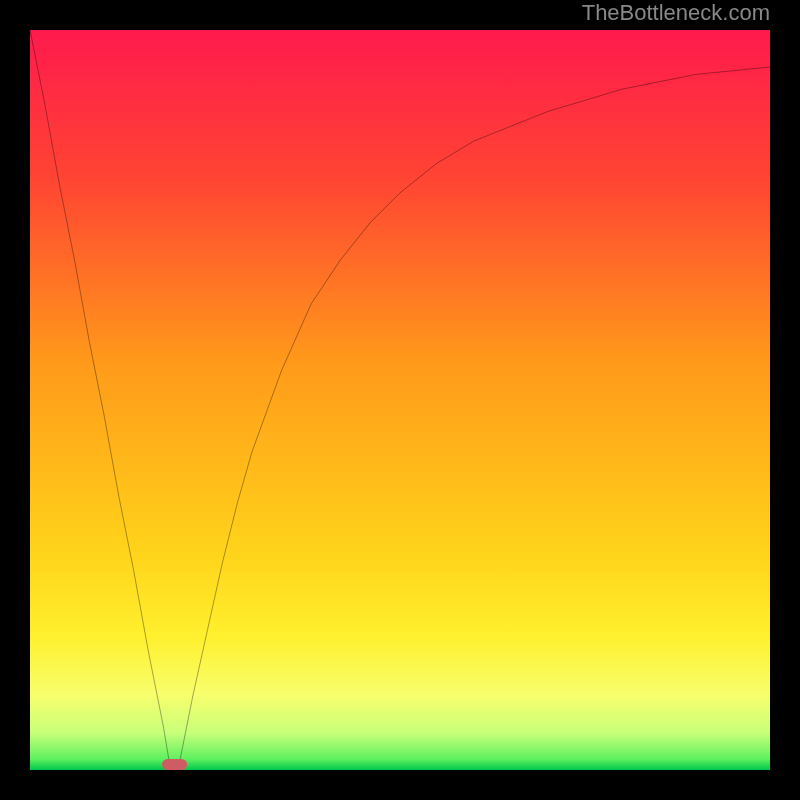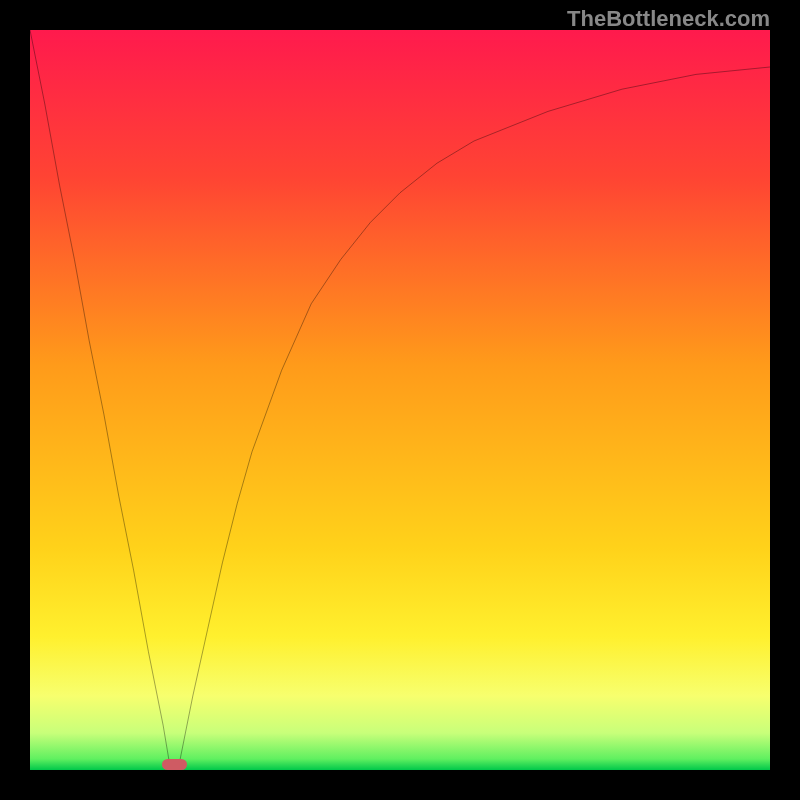--- a/index.html
+++ b/index.html
@@ -27,25 +27,25 @@
   }
   .gradient-bg {
     position: absolute;
     left: 0;
     top: 0;
     width: 100%;
     height: 100%;
   }
   .attribution {
     position: absolute;
-    top: 6px;
+    top: 0;
     right: 30px;
     color: #888;
     font-size: 22px;
-    font-weight: 700;
+    font-weight: 400;
     font-family: Arial, Helvetica, sans-serif;
   }
   .marker {
     position: absolute;
     background: #cf5b63;
     border-radius: 8px;
   }
   svg.curve {
     position: absolute;
     left: 0;

